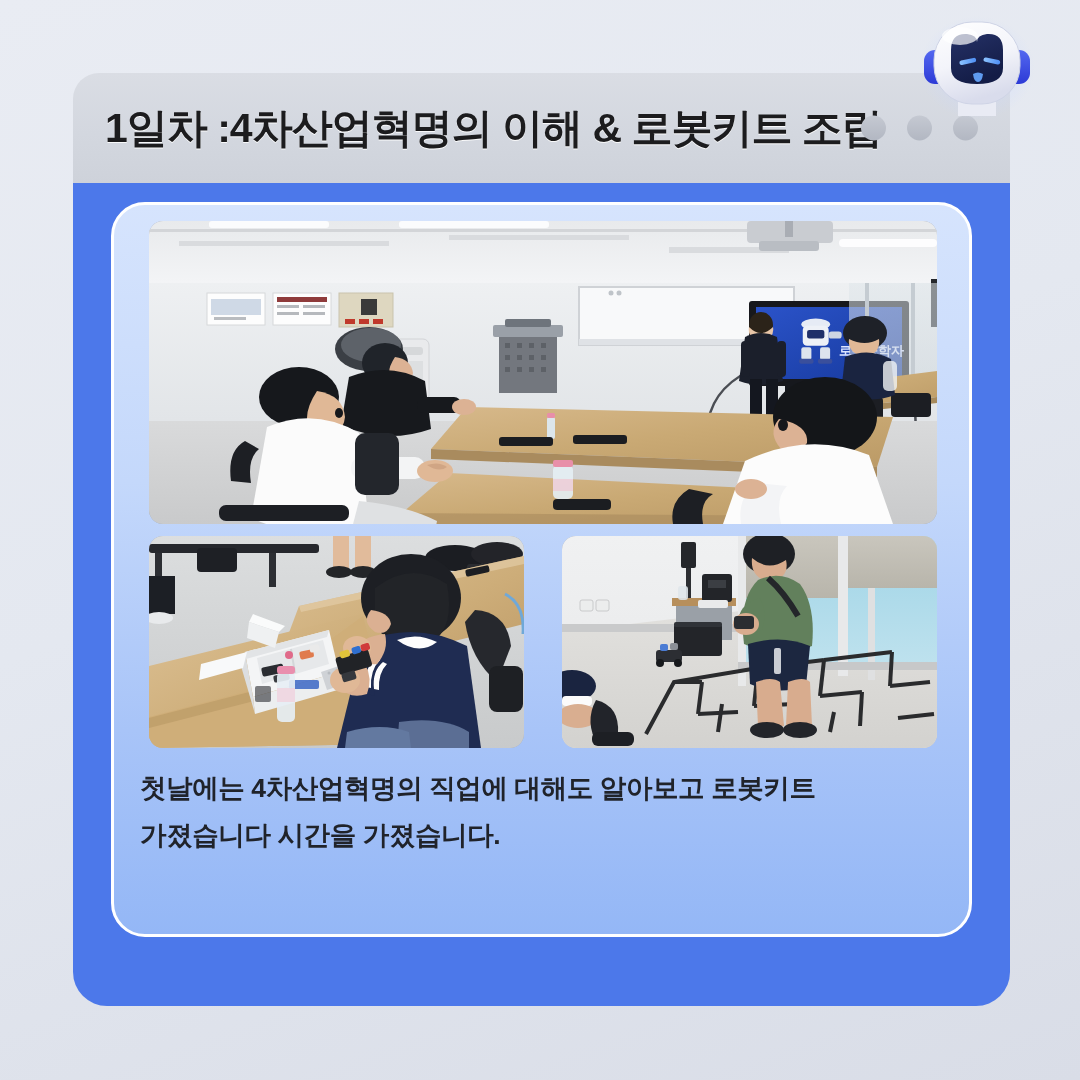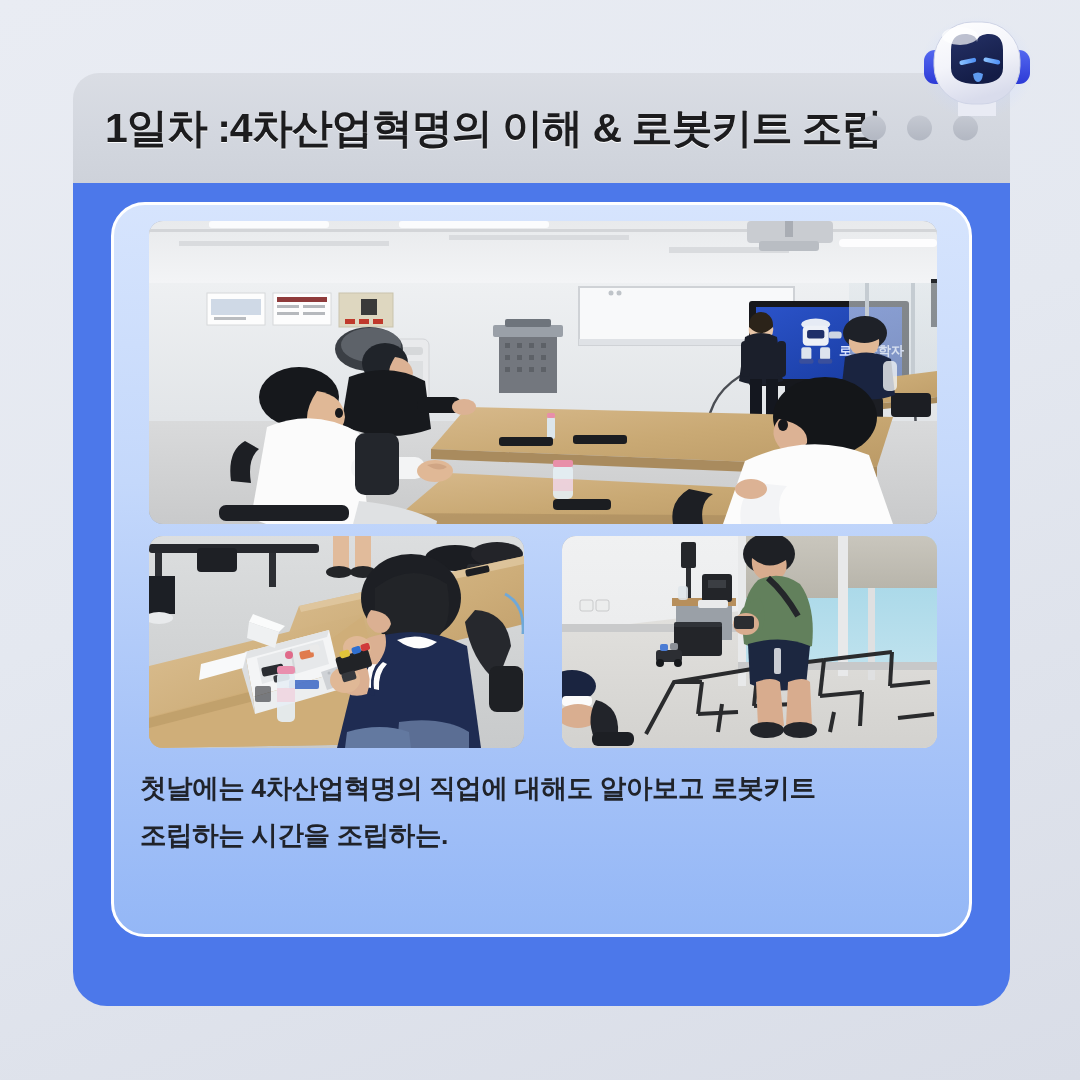--- a/index.html
+++ b/index.html
@@ -514,21 +514,21 @@
             </g>
             <path d="M34 164 q24 6 22 34 l-20 12 q-14 -24 -2 -46z" fill="#22242a"></path>
             <rect x="30" y="196" width="42" height="14" rx="6" fill="#1d1f24"></rect>
           </svg>
         </div>
 
       </div>
 
       <div class="caption">
         <span>첫날에는 4차산업혁명의 직업에 대해도 알아보고 로봇키트</span>
-        <span>조립하는 시간을 조립하는.</span>
+        <span>가졌습니다 시간을 가졌습니다.</span>
       </div>
 
     </div>
   </div>
 </div>
 
 <div class="robot">
   <svg viewBox="0 0 118 108">
     <defs>
       <radialGradient id="glow" cx="50%" cy="50%" r="50%">

